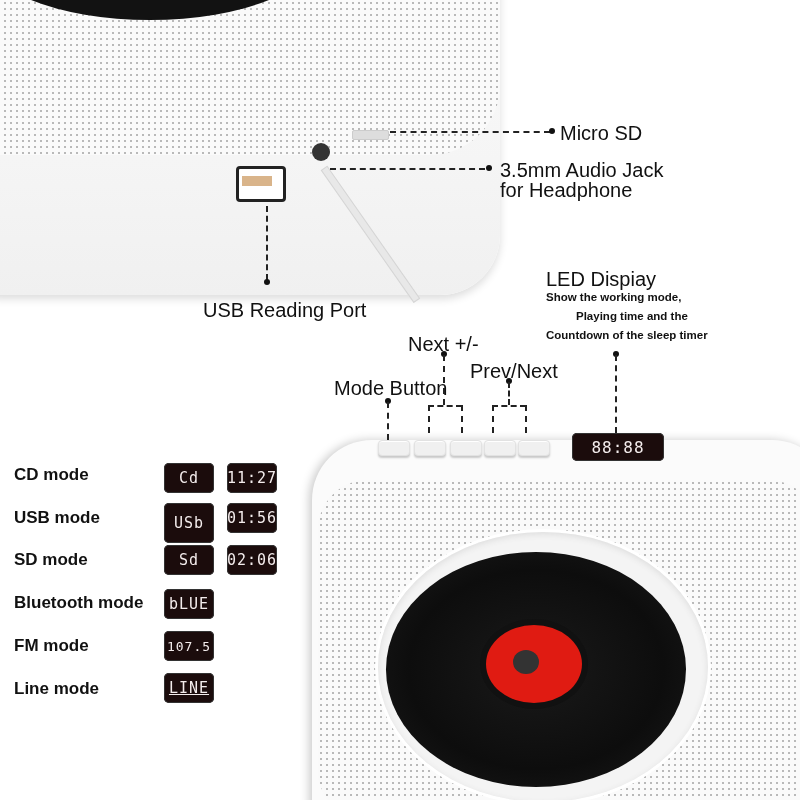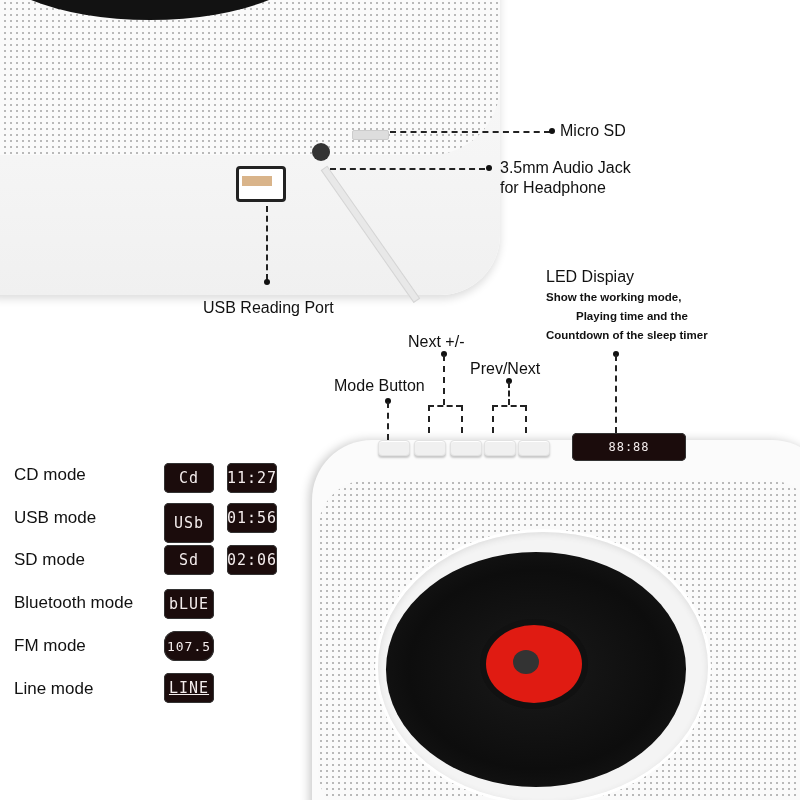--- a/index.html
+++ b/index.html
@@ -1,24 +1,24 @@
 <!DOCTYPE html>
 <html><head>
 <meta charset="utf-8">
 <style>
   html,body{margin:0;padding:0;background:#fff;}
   body{width:800px;height:800px;position:relative;overflow:hidden;font-family:"Liberation Sans",sans-serif;color:#111;}
   .abs{position:absolute;}
   .dots{background-color:#fafafa;background-image:radial-gradient(circle,#b9b9b9 0.9px,transparent 1.3px);background-size:6px 6px;}
-  .label{position:absolute;font-size:16px;color:#111;white-space:nowrap;line-height:1.2;}
+  .label{position:absolute;font-size:20px;color:#111;white-space:nowrap;line-height:1.2;}
   .small{font-size:11.5px;font-weight:bold;line-height:19px;}
   .dash-h{position:absolute;height:0;border-top:2px dashed #222;}
   .dash-v{position:absolute;width:0;border-left:2px dashed #222;}
   .dot{position:absolute;width:6px;height:6px;border-radius:50%;background:#111;}
-  .mode-label{position:absolute;left:14px;font-size:17px;font-weight:normal;color:#111;white-space:nowrap;}
+  .mode-label{position:absolute;left:14px;font-size:17px;font-weight:bold;color:#111;white-space:nowrap;}
   .lcd{position:absolute;background:#1b0c0c;border-radius:5px;color:#f3ecec;font-family:"DejaVu Sans Mono",monospace;font-size:15px;letter-spacing:1px;display:flex;align-items:center;justify-content:center;box-shadow:0 0 0 1px #333 inset;}
   .btn{position:absolute;width:30px;height:14px;background:#f0f0f0;border-radius:4px;box-shadow:0 2px 2px #c9c9c9, inset 0 1px 0 #fff;border:1px solid #e2e2e2;}
 </style>
 </head>
 <body>
 
 <div class="abs" style="left:-40px;top:-60px;width:560px;height:360px;">
 
   <div class="abs" style="left:0;top:0;width:540px;height:355px;border-radius:0 0 60px 40px;background:linear-gradient(#fdfdfd,#f0f0f0);box-shadow:0 4px 8px #ddd;"></div>
 
@@ -61,21 +61,21 @@
 <div class="abs" style="left:386px;top:552px;width:300px;height:235px;border-radius:50%;background:radial-gradient(ellipse at center,#1a1a1a 0%,#0d0d0d 60%,#1c1c1c 100%);"></div>
 <div class="abs" style="left:486px;top:625px;width:96px;height:78px;border-radius:50%;background:#e01b12;box-shadow:0 0 0 6px #111;"></div>
 <div class="abs" style="left:513px;top:650px;width:26px;height:24px;border-radius:50%;background:#333;"></div>
 
 <div class="btn" style="left:378px;top:440px;"></div>
 <div class="btn" style="left:414px;top:440px;"></div>
 <div class="btn" style="left:450px;top:440px;"></div>
 <div class="btn" style="left:484px;top:440px;"></div>
 <div class="btn" style="left:518px;top:440px;"></div>
 
-<div class="lcd" style="left:572px;top:433px;width:114px;height:28px;font-size:12px;">
+<div class="lcd" style="left:572px;top:433px;width:92px;height:28px;font-size:16px;">
   <span>88:88</span>
 </div>
 
 <div class="label" style="left:334px;top:376px;">Mode Button</div>
 <div class="dot" style="left:385px;top:398px;"></div>
 <div class="dash-v" style="left:387px;top:402px;height:38px;"></div>
 
 <div class="label" style="left:408px;top:332px;">Next +/-</div>
 <div class="dot" style="left:441px;top:351px;"></div>
 <div class="dash-v" style="left:443px;top:355px;height:50px;"></div>
@@ -116,20 +116,20 @@
 <div class="lcd" style="left:227px;top:545px;width:50px;height:30px;">
     <span>02:06</span>
   </div>
 
 <div class="mode-label" style="top:593px;">Bluetooth mode</div>
 <div class="lcd" style="left:164px;top:589px;width:50px;height:30px;">
     <span>bLUE</span>
   </div>
 
 <div class="mode-label" style="top:636px;">FM mode</div>
-<div class="lcd" style="left:164px;top:631px;width:50px;height:30px;font-size:13px;border-radius:12px;">
+<div class="lcd" style="left:164px;top:631px;width:50px;height:30px;font-size:13px;">
     <span>107.5</span>
   </div>
 
 <div class="mode-label" style="top:679px;">Line mode</div>
 <div class="lcd" style="left:164px;top:673px;width:50px;height:30px;text-decoration:underline;">
     <span>LINE</span>
   </div>
 
 </body></html>

